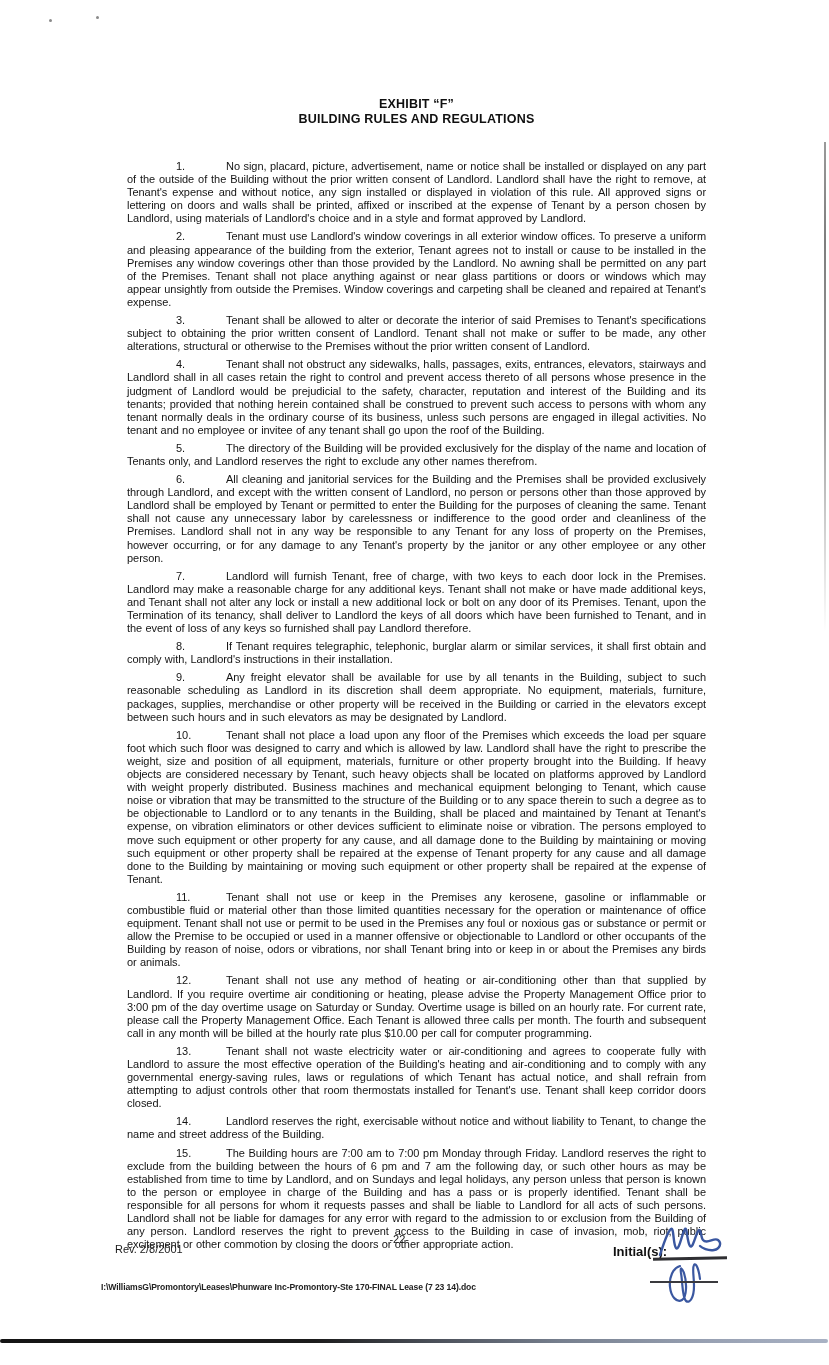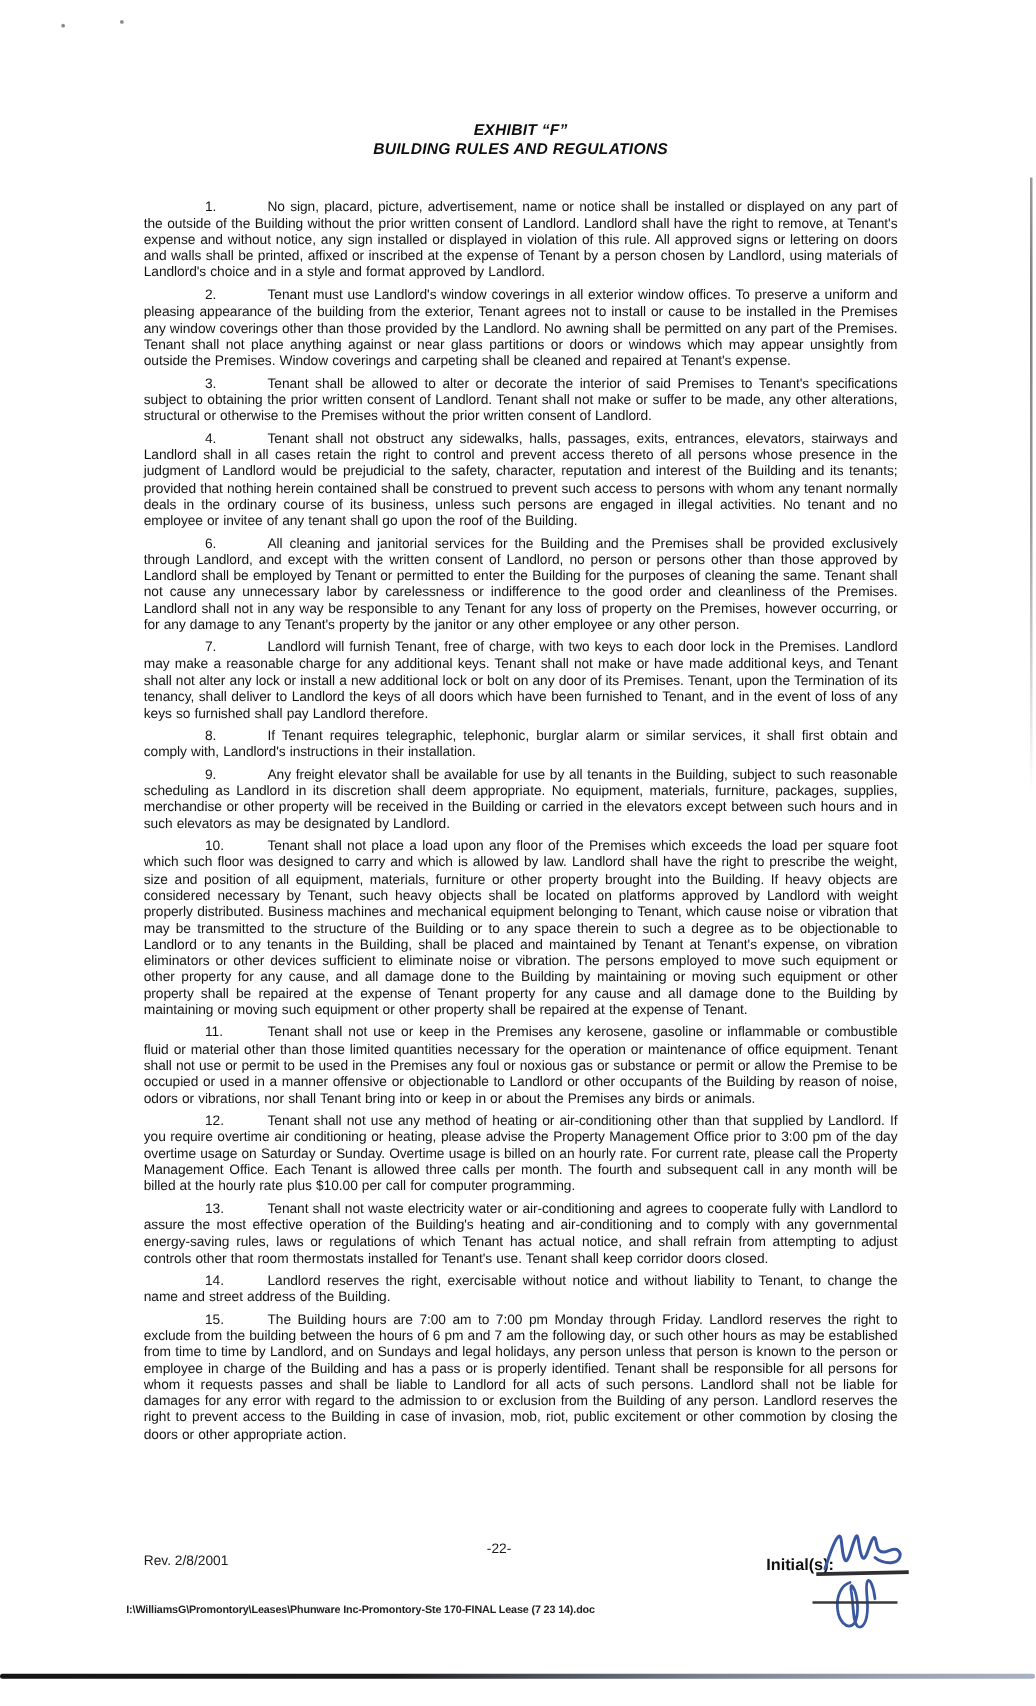--- a/index.html
+++ b/index.html
@@ -17,23 +17,22 @@
     left:111px;top:97px;width:611px;
   }
   .doc-title{
     text-align:center;
     font-weight:bold;
     font-size:12.5px;
     line-height:15px;
     letter-spacing:.2px;
     color:#101010;
     margin:0 0 33px 0;
-    font-style:italic;
   }
-  .rules{margin:4px;padding:0;}
+  .rules{margin:16px;padding:0;}
   .para{
     margin:0 0 5px 0;
     font-size:11px;
     line-height:13.1px;
     text-align:justify;
     letter-spacing:-0.05px;
     word-spacing:0.3px;
     color:#141414;
   }
   .pnum{
@@ -97,20 +96,21 @@
   <div class="content">
     <div class="doc-title">
       <div>EXHIBIT “F”</div>
       <div>BUILDING RULES AND REGULATIONS</div>
     </div>
     <div class="rules">
         <p class="para"><span class="pnum">1.</span><span>No sign, placard, picture, advertisement, name or notice shall be installed or displayed on any part of the outside of the Building without the prior written consent of Landlord.  Landlord shall have the right to remove, at Tenant's expense and without notice, any sign installed or displayed in violation of this rule.  All approved signs or lettering on doors and walls shall be printed, affixed or inscribed at the expense of Tenant by a person chosen by Landlord, using materials of Landlord's choice and in a style and format approved by Landlord.</span></p>
         <p class="para"><span class="pnum">2.</span><span>Tenant must use Landlord's window coverings in all exterior window offices.  To preserve a uniform and pleasing appearance of the building from the exterior, Tenant agrees not to install or cause to be installed in the Premises any window coverings other than those provided by the Landlord.  No awning shall be permitted on any part of the Premises.  Tenant shall not place anything against or near glass partitions or doors or windows which may appear unsightly from outside the Premises.  Window coverings and carpeting shall be cleaned and repaired at Tenant's expense.</span></p>
         <p class="para"><span class="pnum">3.</span><span>Tenant shall be allowed to alter or decorate the interior of said Premises to Tenant's specifications subject to obtaining the prior written consent of Landlord.  Tenant shall not make or suffer to be made, any other alterations, structural or otherwise to the Premises without the prior written consent of Landlord.</span></p>
         <p class="para"><span class="pnum">4.</span><span>Tenant shall not obstruct any sidewalks, halls, passages, exits, entrances, elevators, stairways and Landlord shall in all cases retain the right to control and prevent access thereto of all persons whose presence in the judgment of Landlord would be prejudicial to the safety, character, reputation and interest of the Building and its tenants; provided that nothing herein contained shall be construed to prevent such access to persons with whom any tenant normally deals in the ordinary course of its business, unless such persons are engaged in illegal activities.  No tenant and no employee or invitee of any tenant shall go upon the roof of the Building.</span></p>
+        <p class="para"><span class="pnum">5.</span><span>The directory of the Building will be provided exclusively for the display of the name and location of Tenants only, and Landlord reserves the right to exclude any other names therefrom.</span></p>
         <p class="para"><span class="pnum">6.</span><span>All cleaning and janitorial services for the Building and the Premises shall be provided exclusively through Landlord, and except with the written consent of Landlord, no person or persons other than those approved by Landlord shall be employed by Tenant or permitted to enter the Building for the purposes of cleaning the same.  Tenant shall not cause any unnecessary labor by carelessness or indifference to the good order and cleanliness of the Premises.  Landlord shall not in any way be responsible to any Tenant for any loss of property on the Premises, however occurring, or for any damage to any Tenant's property by the janitor or any other employee or any other person.</span></p>
         <p class="para"><span class="pnum">7.</span><span>Landlord will furnish Tenant, free of charge, with two keys to each door lock in the Premises.  Landlord may make a reasonable charge for any additional keys.  Tenant shall not make or have made additional keys, and Tenant shall not alter any lock or install a new additional lock or bolt on any door of its Premises.  Tenant, upon the Termination of its tenancy, shall deliver to Landlord the keys of all doors which have been furnished to Tenant, and in the event of loss of any keys so furnished shall pay Landlord therefore.</span></p>
         <p class="para"><span class="pnum">8.</span><span>If Tenant requires telegraphic, telephonic, burglar alarm or similar services, it shall first obtain and comply with, Landlord's instructions in their installation.</span></p>
         <p class="para"><span class="pnum">9.</span><span>Any freight elevator shall be available for use by all tenants in the Building, subject to such reasonable scheduling as Landlord in its discretion shall deem appropriate.  No equipment, materials, furniture, packages, supplies, merchandise or other property will be received in the Building or carried in the elevators except between such hours and in such elevators as may be designated by Landlord.</span></p>
         <p class="para"><span class="pnum">10.</span><span>Tenant shall not place a load upon any floor of the Premises which exceeds the load per square foot which such floor was designed to carry and which is allowed by law.  Landlord shall have the right to prescribe the weight, size and position of all equipment, materials, furniture or other property brought into the Building.  If heavy objects are considered necessary by Tenant, such heavy objects shall be located on platforms approved by Landlord with weight properly distributed.  Business machines and mechanical equipment belonging to Tenant, which cause noise or vibration that may be transmitted to the structure of the Building or to any space therein to such a degree as to be objectionable to Landlord or to any tenants in the Building, shall be placed and maintained by Tenant at Tenant's expense, on vibration eliminators or other devices sufficient to eliminate noise or vibration.  The persons employed to move such equipment or other property for any cause, and all damage done to the Building by maintaining or moving such equipment or other property shall be repaired at the expense of Tenant property for any cause and all damage done to the Building by maintaining or moving such equipment or other property shall be repaired at the expense of Tenant.</span></p>
         <p class="para"><span class="pnum">11.</span><span>Tenant shall not use or keep in the Premises any kerosene, gasoline or inflammable or combustible fluid or material other than those limited quantities necessary for the operation or maintenance of office equipment.  Tenant shall not use or permit to be used in the Premises any foul or noxious gas or substance or permit or allow the Premise to be occupied or used in a manner offensive or objectionable to Landlord or other occupants of the Building by reason of noise, odors or vibrations, nor shall Tenant bring into or keep in or about the Premises any birds or animals.</span></p>
         <p class="para"><span class="pnum">12.</span><span>Tenant shall not use any method of heating or air-conditioning other than that supplied by Landlord.  If you require overtime air conditioning or heating, please advise the Property Management Office prior to 3:00 pm of the day overtime usage on Saturday or Sunday.  Overtime usage is billed on an hourly rate.  For current rate, please call the Property Management Office.  Each Tenant is allowed three calls per month.  The fourth and subsequent call in any month will be billed at the hourly rate plus $10.00 per call for computer programming.</span></p>
         <p class="para"><span class="pnum">13.</span><span>Tenant shall not waste electricity water or air-conditioning and agrees to cooperate fully with Landlord to assure the most effective operation of the Building's heating and air-conditioning and to comply with any governmental energy-saving rules, laws or regulations of which Tenant has actual notice, and shall refrain from attempting to adjust controls other that room thermostats installed for Tenant's use.  Tenant shall keep corridor doors closed.</span></p>
         <p class="para"><span class="pnum">14.</span><span>Landlord reserves the right, exercisable without notice and without liability to Tenant, to change the name and street address of the Building.</span></p>
         <p class="para"><span class="pnum">15.</span><span>The Building hours are 7:00 am to 7:00 pm Monday through Friday.  Landlord reserves the right to exclude from the building between the hours of 6 pm and 7 am the following day, or such other hours as may be established from time to time by Landlord, and on Sundays and legal holidays, any person unless that person is known to the person or employee in charge of the Building and has a pass or is properly identified.  Tenant shall be responsible for all persons for whom it requests passes and shall be liable to Landlord for all acts of such persons. Landlord shall not be liable for damages for any error with regard to the admission to or exclusion from the Building of any person.  Landlord reserves the right to prevent access to the Building in case of invasion, mob, riot, public excitement or other commotion by closing the doors or other appropriate action.</span></p>

